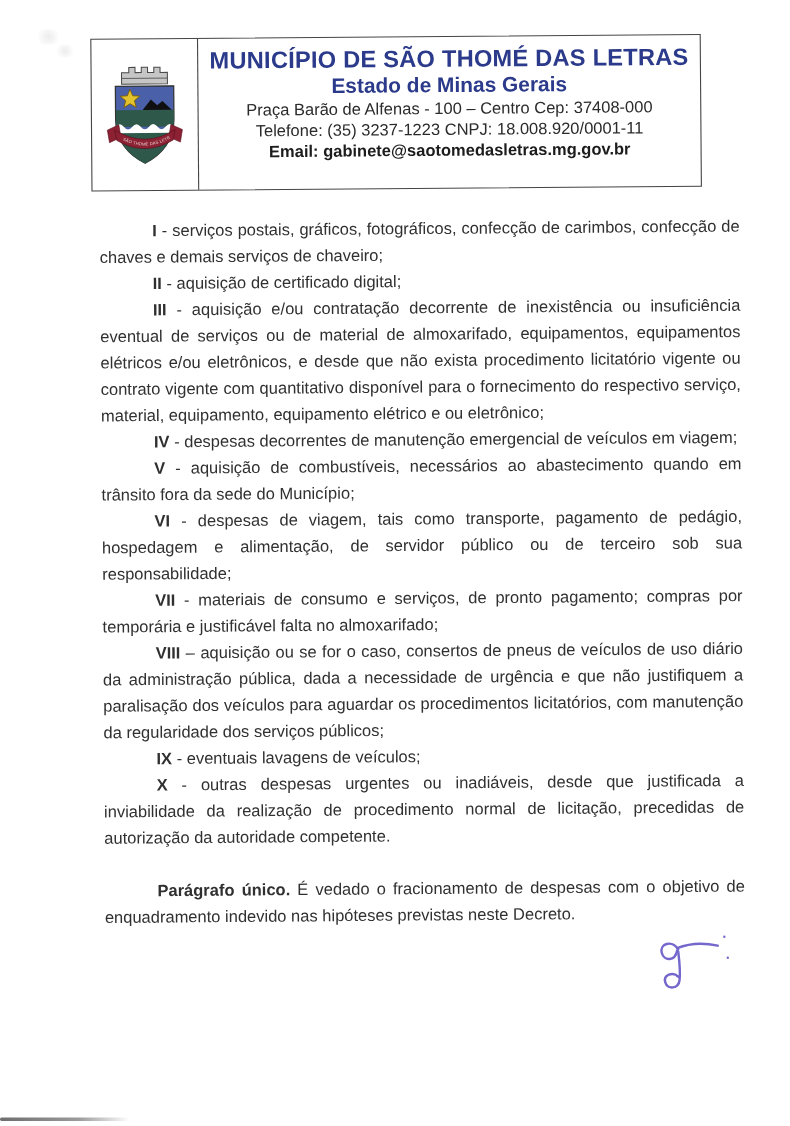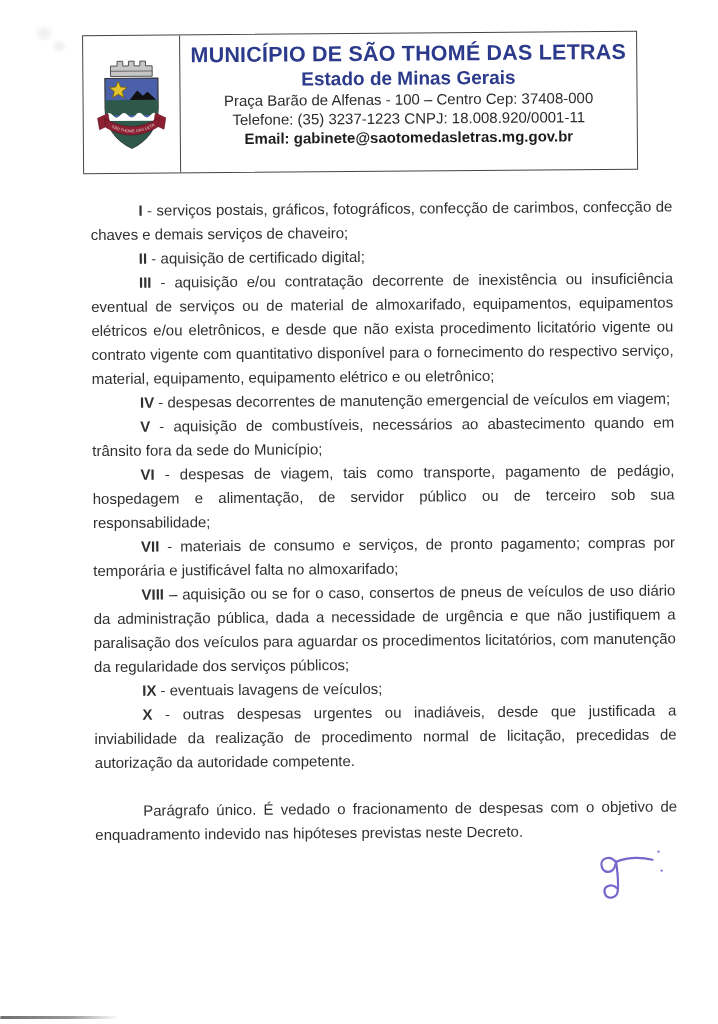--- a/index.html
+++ b/index.html
@@ -64,21 +64,21 @@
     left: 92px; top: 197px;
     width: 582px;
     font-size: 15px;
     line-height: 24px;
     text-align: justify;
     color: #303030;
   }
   .item { margin: 0; text-indent: 48px; }
   .item b { font-weight: bold; }
   .closing { margin: 24px 0 0 0; text-indent: 48px; }
-  .closing b { font-weight: normal; margin-top: 18px; }
+  .closing b { font-weight: bold; margin-top: 18px; }
   
   .signature {
     position: absolute;
     left: 577px; top: 841px;
     width: 90px; height: 70px;
   }
   
   .scan-line-bottom {
     position: absolute;
     left: 0; top: 1016px;

